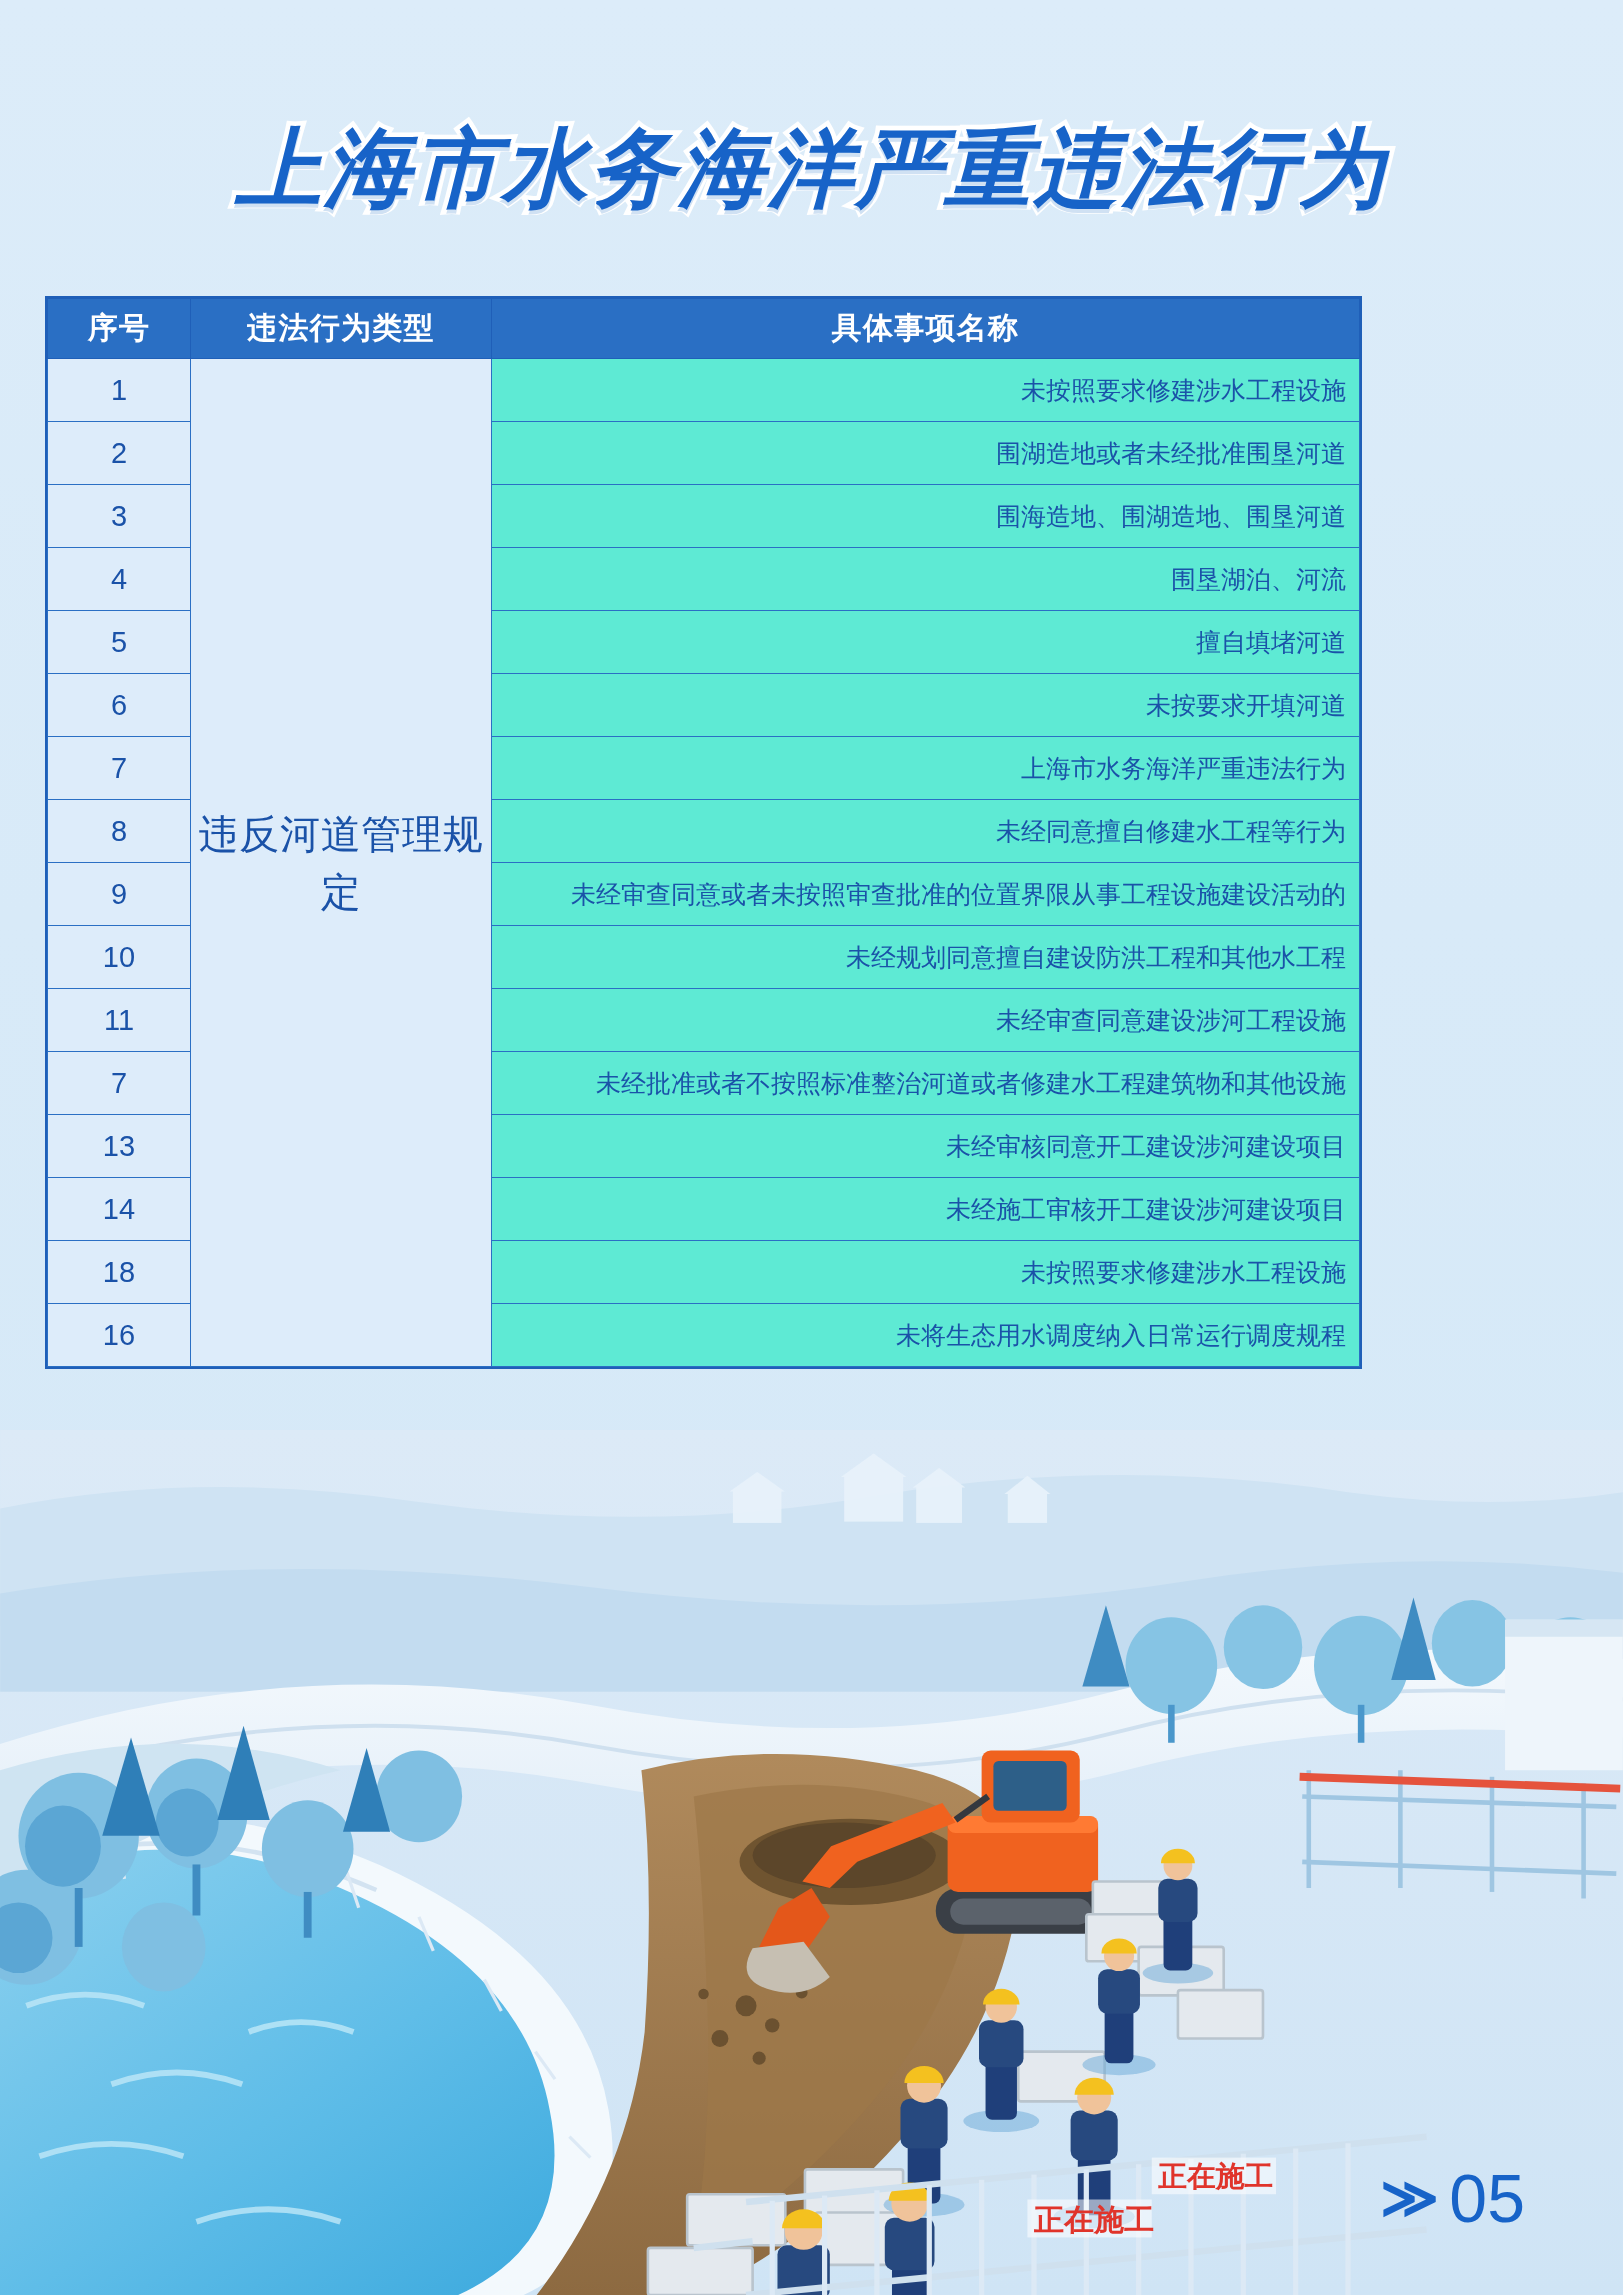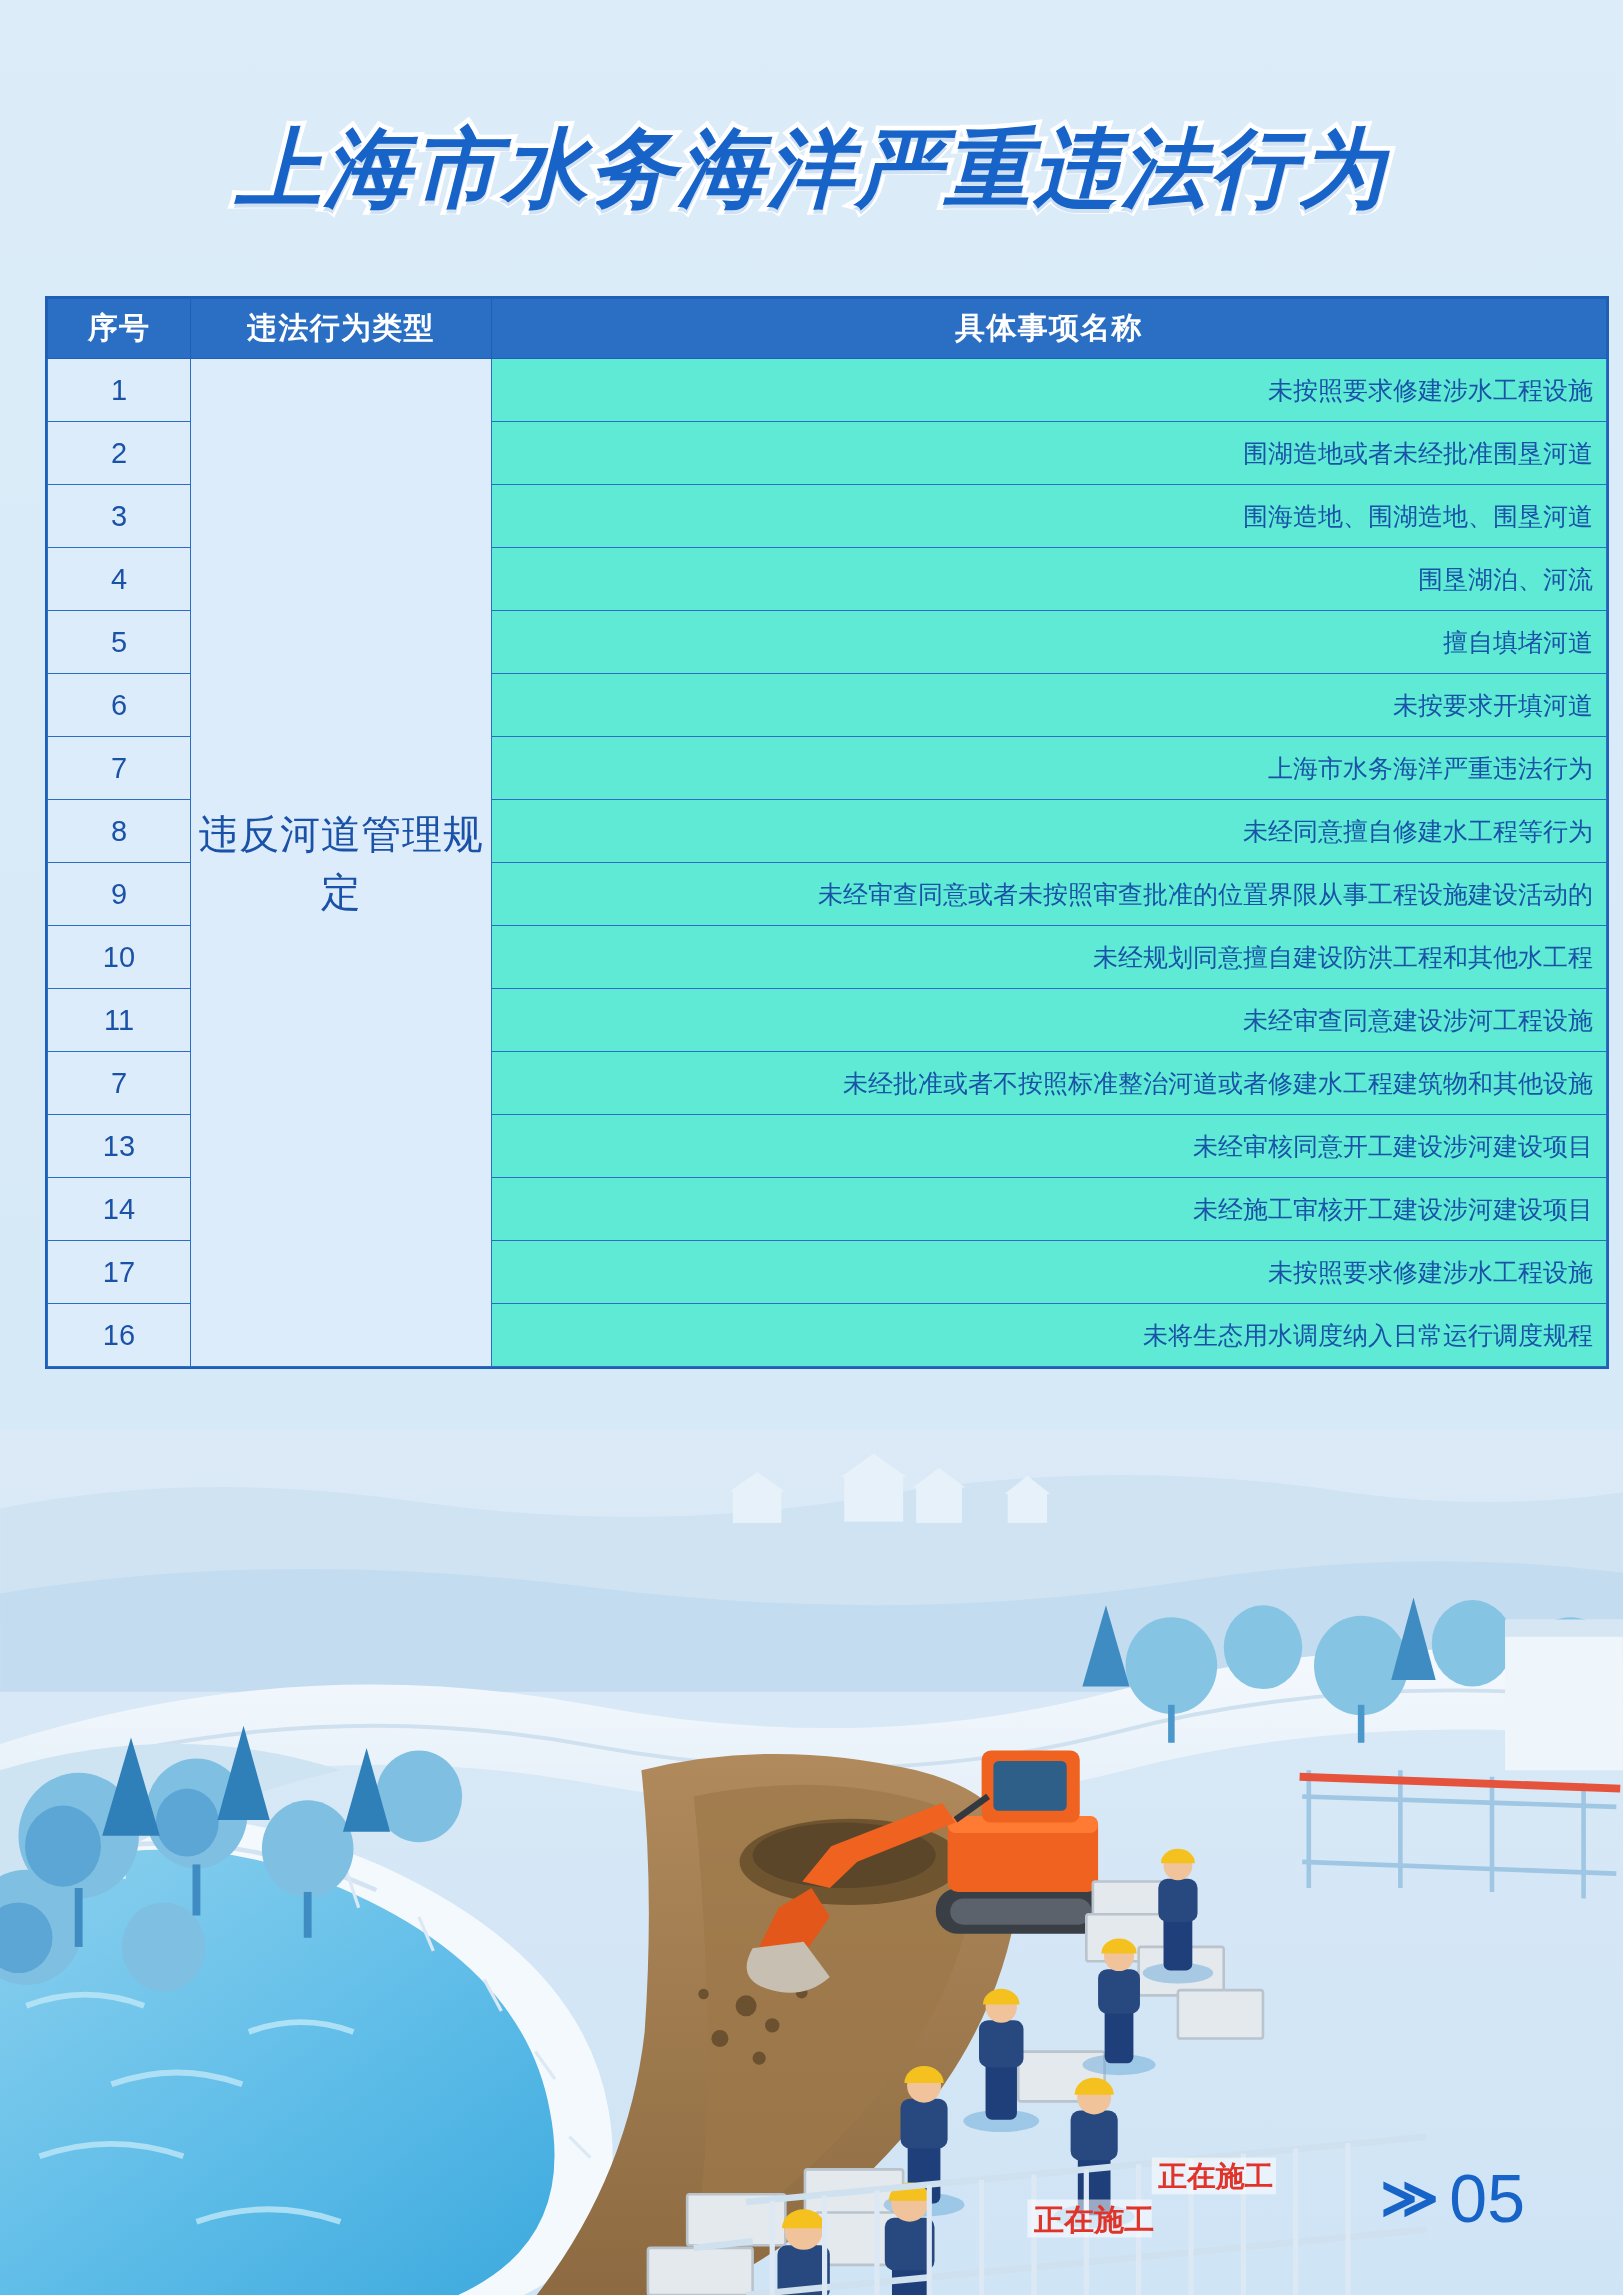--- a/index.html
+++ b/index.html
@@ -32,21 +32,21 @@
     paint-order: stroke fill;
     text-shadow: 0 3.9px 0 rgba(120,170,220,0.35);
     font-style: italic;
   }
 
   
   .table-wrap {
     position: absolute;
     top: 296px;
     left: 45px;
-    width: 1564px;
+    width: 1317px;
     border: 2.6px solid #1f5fb8;
     background: #e3f0fb;
   }
   table {
     width: 100%;
     border-collapse: collapse;
     table-layout: fixed;
   }
   col.c-no    { width: 143px; }
   col.c-type  { width: 301px; }
@@ -192,21 +192,21 @@
         </tr>
         <tr>
           <td class="no">13</td>
           <td class="item">未经审核同意开工建设涉河建设项目</td>
         </tr>
         <tr>
           <td class="no">14</td>
           <td class="item">未经施工审核开工建设涉河建设项目</td>
         </tr>
         <tr>
-          <td class="no">17</td>
+          <td class="no">18</td>
           <td class="item">未按照要求修建涉水工程设施</td>
         </tr>
         <tr>
           <td class="no">16</td>
           <td class="item">未将生态用水调度纳入日常运行调度规程</td>
         </tr>
       </tbody>
   </table>
 </div>
 

